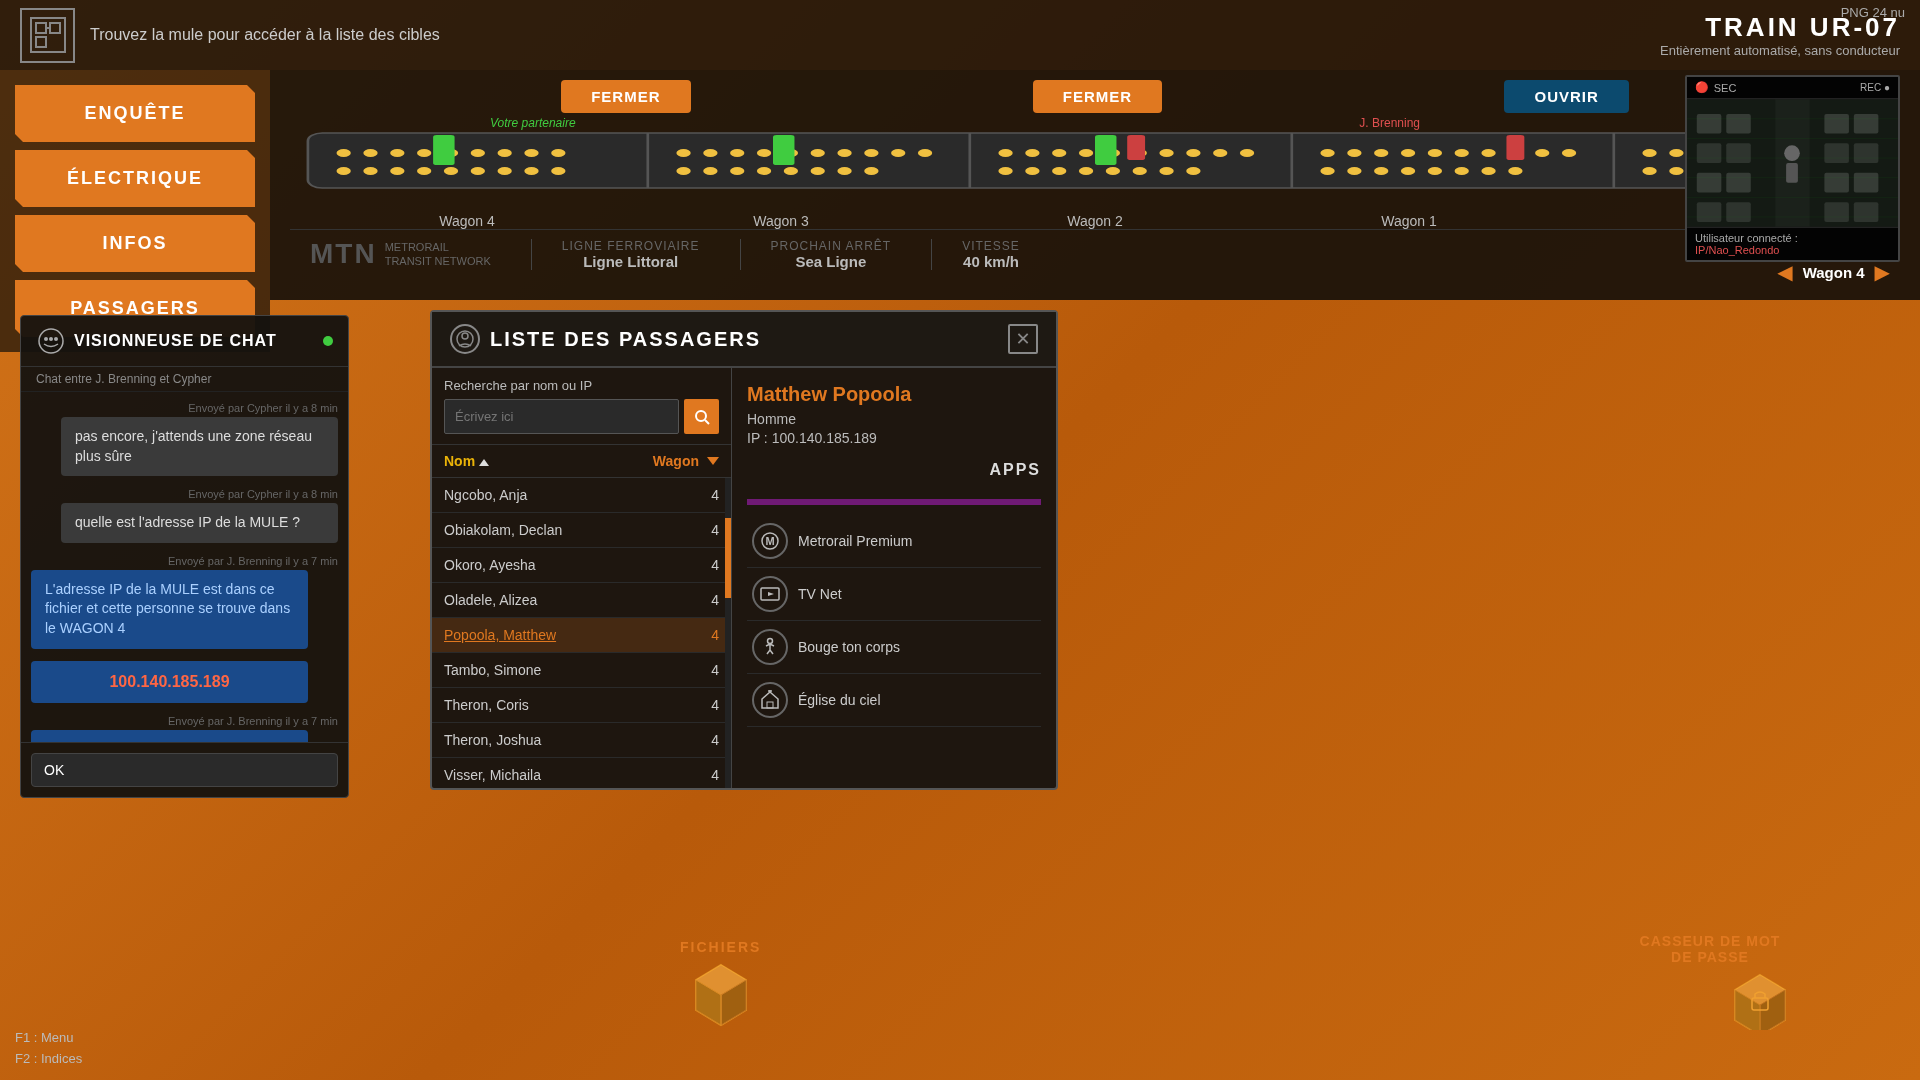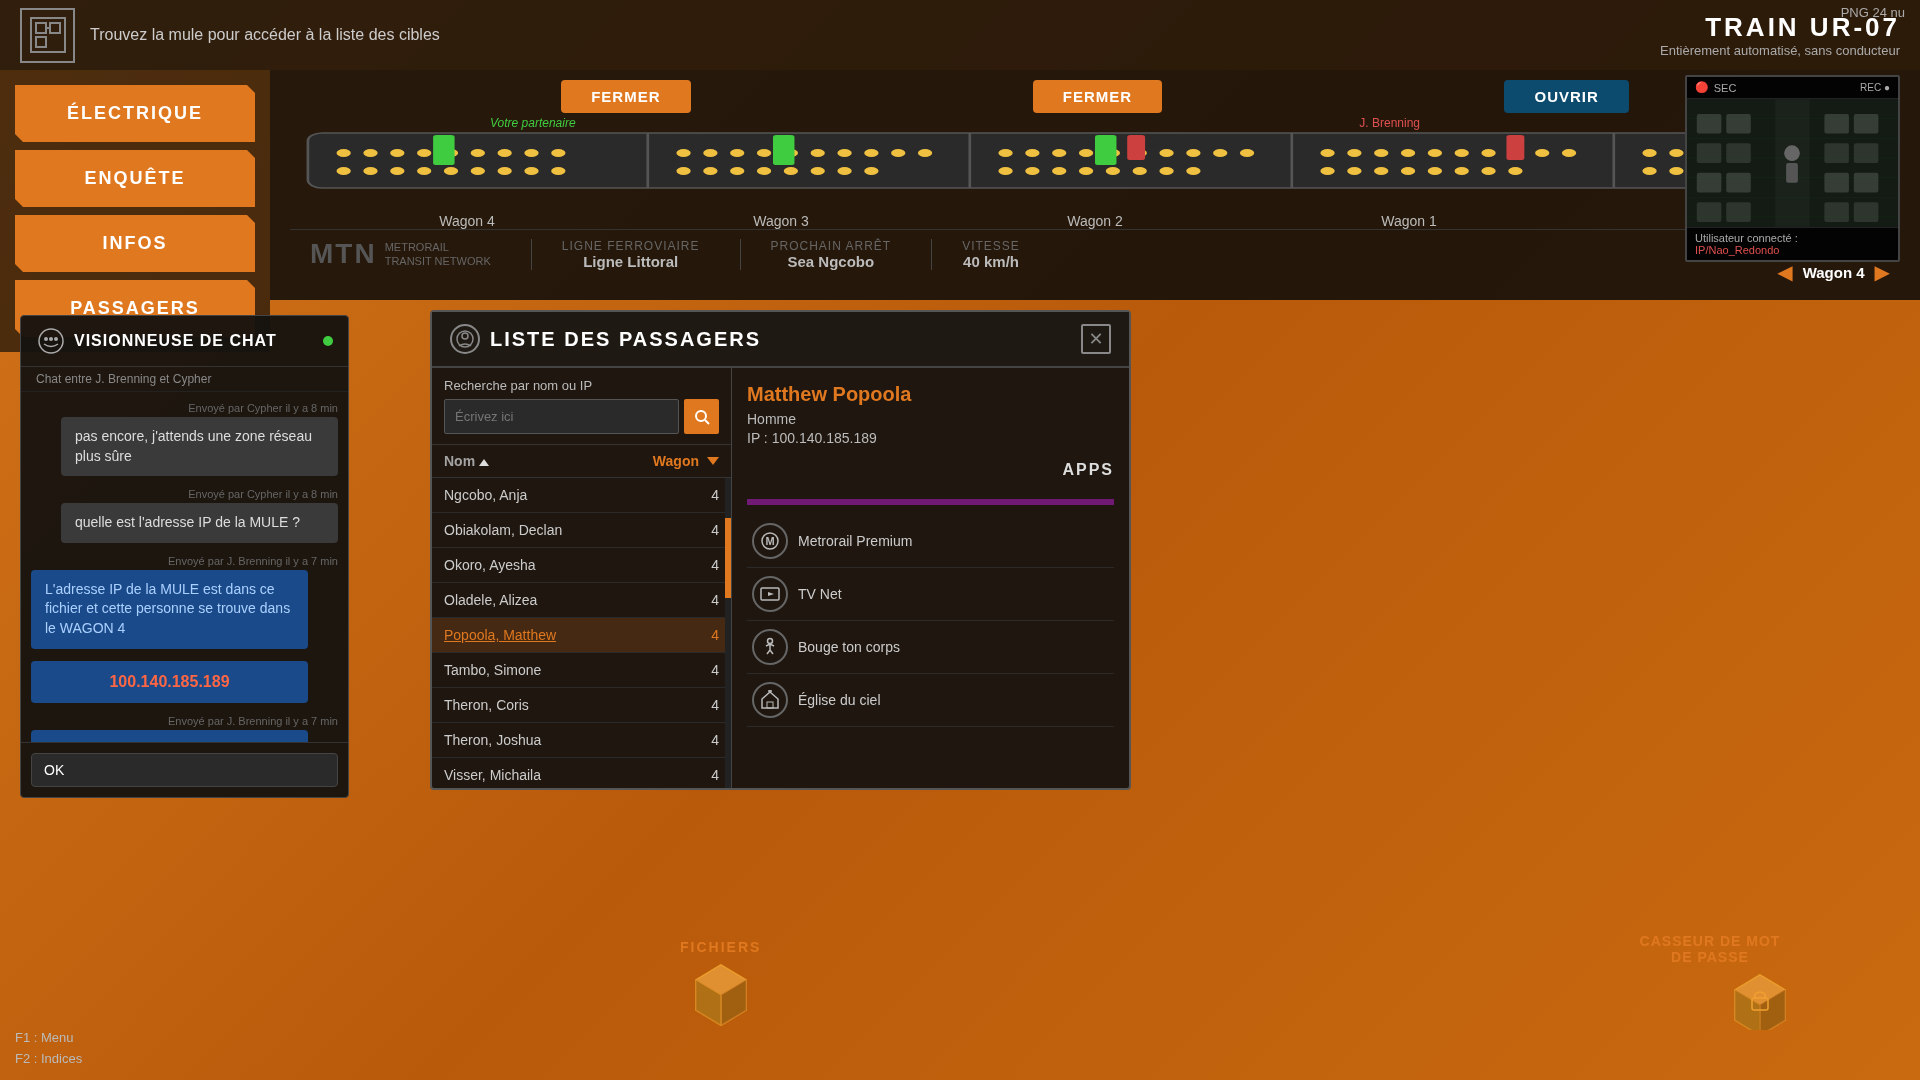--- a/index.html
+++ b/index.html
@@ -319,21 +319,21 @@
       color: white;
       border-radius: 4px;
       font-size: 14px;
     }
 
     
     .passenger-modal {
       position: absolute;
       top: 310px;
       left: 430px;
-      width: 701px;
+      width: 628px;
       background: rgba(25, 20, 15, 0.97);
       border: 2px solid #555;
       z-index: 25;
       border-radius: 4px;
     }
 
     .modal-header {
       display: flex;
       align-items: center;
       gap: 10px;
@@ -731,22 +731,22 @@
     </svg>
   </div>
   <div class="header-hint">Trouvez la mule pour accéder à la liste des cibles</div>
   <div class="train-info">
     <div class="train-title">TRAIN UR-07</div>
     <div class="train-subtitle">Entièrement automatisé, sans conducteur</div>
   </div>
 </div>
 
 <div class="sidebar-buttons">
+  <button class="sidebar-btn">ENQUÊTE</button>
   <button class="sidebar-btn">ÉLECTRIQUE</button>
-  <button class="sidebar-btn">ENQUÊTE</button>
   <button class="sidebar-btn">INFOS</button>
   <button class="sidebar-btn">PASSAGERS</button>
 </div>
 
 <div class="train-diagram-area">
   <div class="door-buttons">
     <button class="door-btn fermer">FERMER</button>
     <button class="door-btn fermer">FERMER</button>
     <button class="door-btn ouvrir">OUVRIR</button>
   </div>
@@ -885,21 +885,21 @@
         <div>METRORAIL</div>
         <div>TRANSIT NETWORK</div>
       </div>
     </div>
     <div class="info-block">
       <span class="info-label">LIGNE FERROVIAIRE</span>
       <span class="info-value">Ligne Littoral</span>
     </div>
     <div class="info-block">
       <span class="info-label">PROCHAIN ARRÊT</span>
-      <span class="info-value">Sea Ngcobo</span>
+      <span class="info-value">Sea Ligne</span>
     </div>
     <div class="info-block">
       <span class="info-label">VITESSE</span>
       <span class="info-value">40 km/h</span>
     </div>
   </div>
 </div>
 
 <div class="camera-feed">
   <div class="camera-header">
@@ -1027,21 +1027,21 @@
             <svg width="18" height="18" viewBox="0 0 18 18" fill="none">
               <circle cx="8" cy="8" r="5" stroke="white" stroke-width="2"></circle>
               <line x1="12" y1="12" x2="16" y2="16" stroke="white" stroke-width="2"></line>
             </svg>
           </button>
         </div>
       </div>
 
       <div class="list-header">
         <span class="list-col-name">
-          <span style="color:#a3a3a3;">Nom</span>
+          <span style="color:#eab308;">Nom</span>
           <span class="triangle-up"></span>
         </span>
         <span class="list-col-wagon">
           <span>Wagon</span>
           <span class="triangle-down"></span>
         </span>
       </div>
 
       <div class="list-items" style="position:relative;">
         <div class="list-item">

